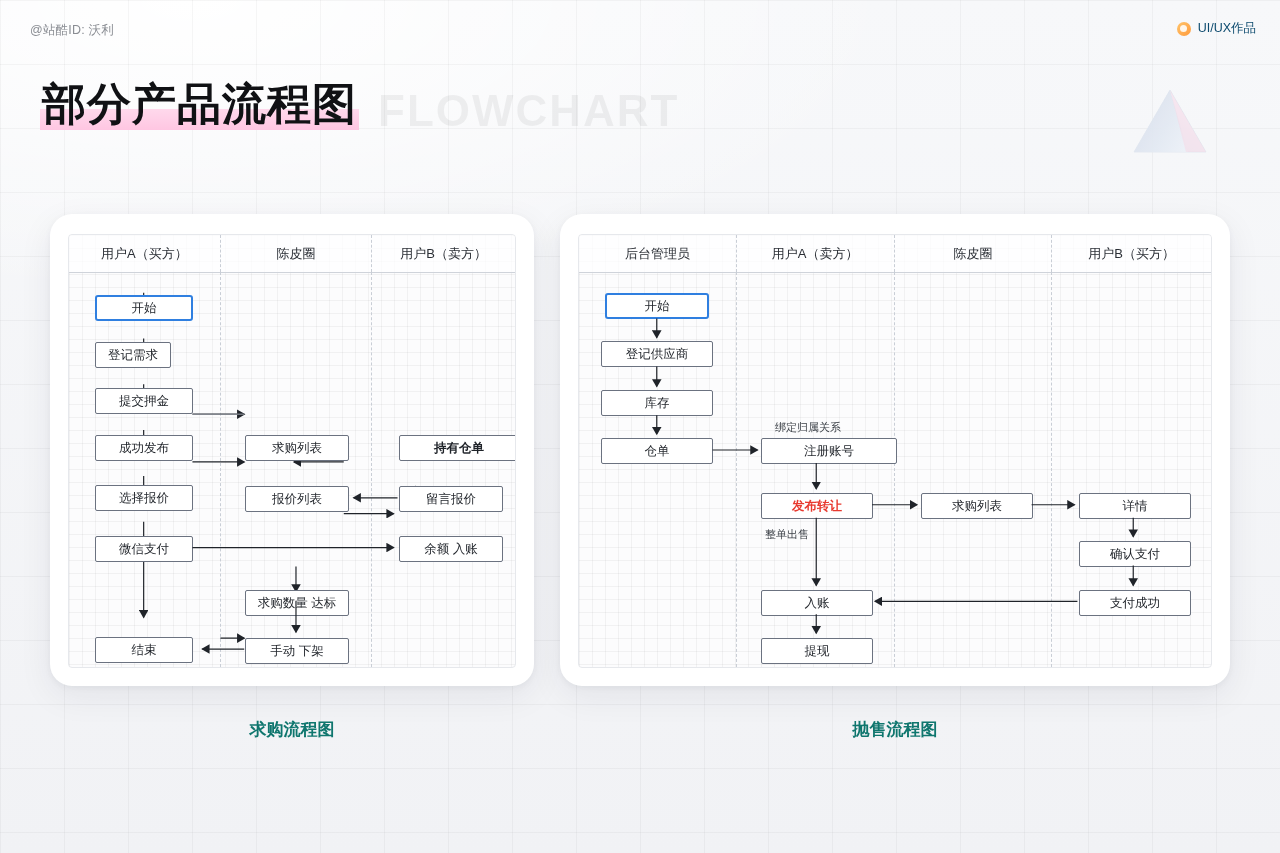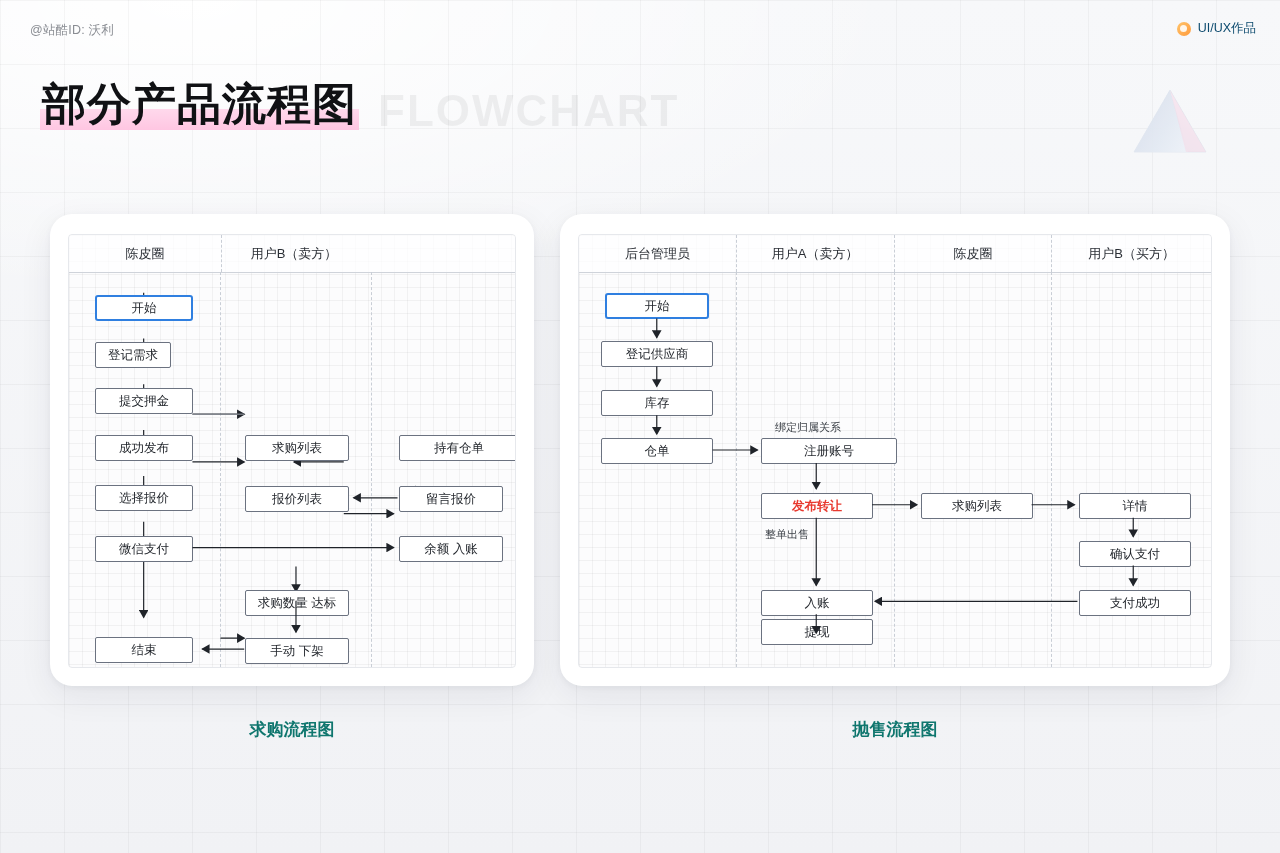--- a/index.html
+++ b/index.html
@@ -154,20 +154,21 @@
   </defs>
   <polygon points="44,4 80,66 8,66" fill="url(#pg1)" stroke="#e3e8f0"></polygon>
   <polygon points="44,4 62,66 8,66" fill="url(#pg2)" opacity="0.8"></polygon>
   <polygon points="44,4 80,66 60,66" fill="#f6d7e6" opacity="0.55"></polygon>
 </svg>
 
 <div class="card" id="card-left">
   <div class="board">
 
     <div class="lane-header">
+      <div class="lane" style="width:152px">用户A（买方）</div>
       <div class="lane" style="width:152px">陈皮圈</div>
       <div class="lane" style="width:144px">用户B（卖方）</div>
     </div>
     <div class="lane-cols">
       <div class="col" style="width:152px"></div>
       <div class="col" style="width:152px"></div>
       <div class="col" style="width:144px"></div>
     </div>
 
     <svg class="wires" viewBox="0 0 448 434" preserveAspectRatio="none">
@@ -208,21 +209,21 @@
     <div class="node" style="left:26px;top:200px;width:98px;height:26px;">成功发布</div>
     <div class="node" style="left:26px;top:250px;width:98px;height:26px;">选择报价</div>
     <div class="node" style="left:26px;top:301px;width:98px;height:26px;">微信支付</div>
     <div class="node" style="left:26px;top:402px;width:98px;height:26px;">结束</div>
 
     <div class="node" style="left:176px;top:200px;width:104px;height:26px;">求购列表</div>
     <div class="node" style="left:176px;top:251px;width:104px;height:26px;">报价列表</div>
     <div class="node" style="left:176px;top:355px;width:104px;height:26px;">求购数量 达标</div>
     <div class="node" style="left:176px;top:403px;width:104px;height:26px;">手动 下架</div>
 
-    <div class="node" style="left:330px;top:200px;width:120px;height:26px;">持有仓单</div>
+    <div class="node" style="left:330px;top:200px;width:120px;height:26px;font-weight:bold;">持有仓单</div>
     <div class="node" style="left:330px;top:251px;width:104px;height:26px;">留言报价</div>
     <div class="node" style="left:330px;top:301px;width:104px;height:26px;">余额 入账</div>
 
     <svg class="wires" viewBox="0 0 448 434" preserveAspectRatio="none">
       <defs>
         <marker id="ah2" markerWidth="8" markerHeight="8" refX="6" refY="4" orient="auto">
           <path d="M0,0 L7,4 L0,8 z" fill="#1f2329"></path>
         </marker>
       </defs>
       <g stroke="#1f2329" stroke-width="1.2" fill="none" marker-end="url(#ah2)">
@@ -254,21 +255,21 @@
     </div>
 
     <div class="node start" style="left:26px;top:58px;width:104px;height:26px;">开始</div>
     <div class="node" style="left:22px;top:106px;width:112px;height:26px;">登记供应商</div>
     <div class="node" style="left:22px;top:155px;width:112px;height:26px;">库存</div>
     <div class="node" style="left:22px;top:203px;width:112px;height:26px;">仓单</div>
 
     <div class="node" style="left:182px;top:203px;width:136px;height:26px;">注册账号</div>
     <div class="node danger" style="left:182px;top:258px;width:112px;height:26px;">发布转让</div>
     <div class="node" style="left:182px;top:355px;width:112px;height:26px;">入账</div>
-    <div class="node" style="left:182px;top:384px;width:112px;height:26px;">提现</div>
+    <div class="node" style="left:182px;top:403px;width:112px;height:26px;">提现</div>
 
     <div class="node" style="left:342px;top:258px;width:112px;height:26px;">求购列表</div>
 
     <div class="node" style="left:500px;top:258px;width:112px;height:26px;">详情</div>
     <div class="node" style="left:500px;top:306px;width:112px;height:26px;">确认支付</div>
     <div class="node" style="left:500px;top:355px;width:112px;height:26px;">支付成功</div>
 
     <div class="edge-label" style="left:196px;top:185px;">绑定归属关系</div>
     <div class="edge-label" style="left:186px;top:292px;">整单出售</div>
 

